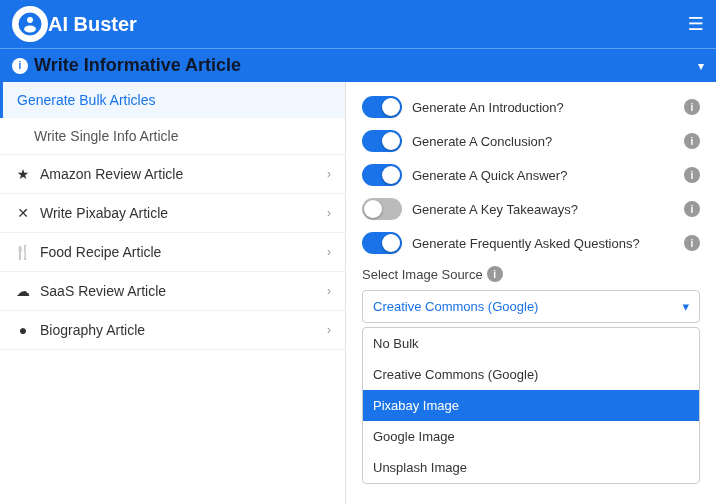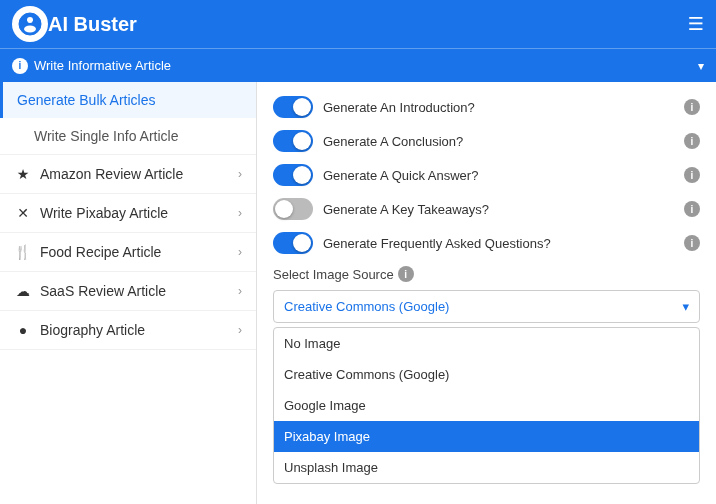--- a/index.html
+++ b/index.html
@@ -58,40 +58,40 @@
       border-radius: 50%;
       display: flex;
       align-items: center;
       justify-content: center;
       font-size: 10px;
       color: #1a73e8;
       font-weight: bold;
       flex-shrink: 0;
     }
     .sub-header-text {
-      color: #ffffff;
-      font-size: 13px;
-      font-weight: 400;
+      color: #0f172a;
+      font-size: 18px;
+      font-weight: 700;
       flex: 1;
     }
     .sub-header-chevron {
       color: white;
       font-size: 12px;
     }
 
     
     .main-content {
       display: flex;
       flex: 1;
       overflow: hidden;
     }
 
     
     .sidebar {
-      width: 257px;
+      width: 346px;
       flex-shrink: 0;
       background: #fff;
       border-right: 1px solid #e0e0e0;
       overflow-y: auto;
       display: flex;
       flex-direction: column;
     }
 
     .sidebar-section {
       border-bottom: 1px solid #f0f0f0;
@@ -364,24 +364,24 @@
       <span>Select Image Source</span>
       <div class="info-icon">i</div>
     </div>
 
     <div class="select-box">
       <span>Creative Commons (Google)</span>
       <span>▾</span>
     </div>
 
     <div class="dropdown" style="position:relative;">
-      <div class="dropdown-item">No Image</div>
+      <div class="dropdown-item">No Bulk</div>
       <div class="dropdown-item">Creative Commons (Google)</div>
+      <div class="dropdown-item selected">Pixabay Image</div>
       <div class="dropdown-item">Google Image</div>
-      <div class="dropdown-item selected">Pixabay Image</div>
       <div class="dropdown-item">Unsplash Image</div>
 
       <svg style="position:absolute; right:-60px; top:-120px; width:100px; height:130px; pointer-events:none;" viewBox="0 0 100 130">
         <line x1="85" y1="10" x2="45" y2="100" stroke="red" stroke-width="3"></line>
         <polygon points="45,100 35,80 55,82" fill="red"></polygon>
       </svg>
     </div>
 
   </div>
 

